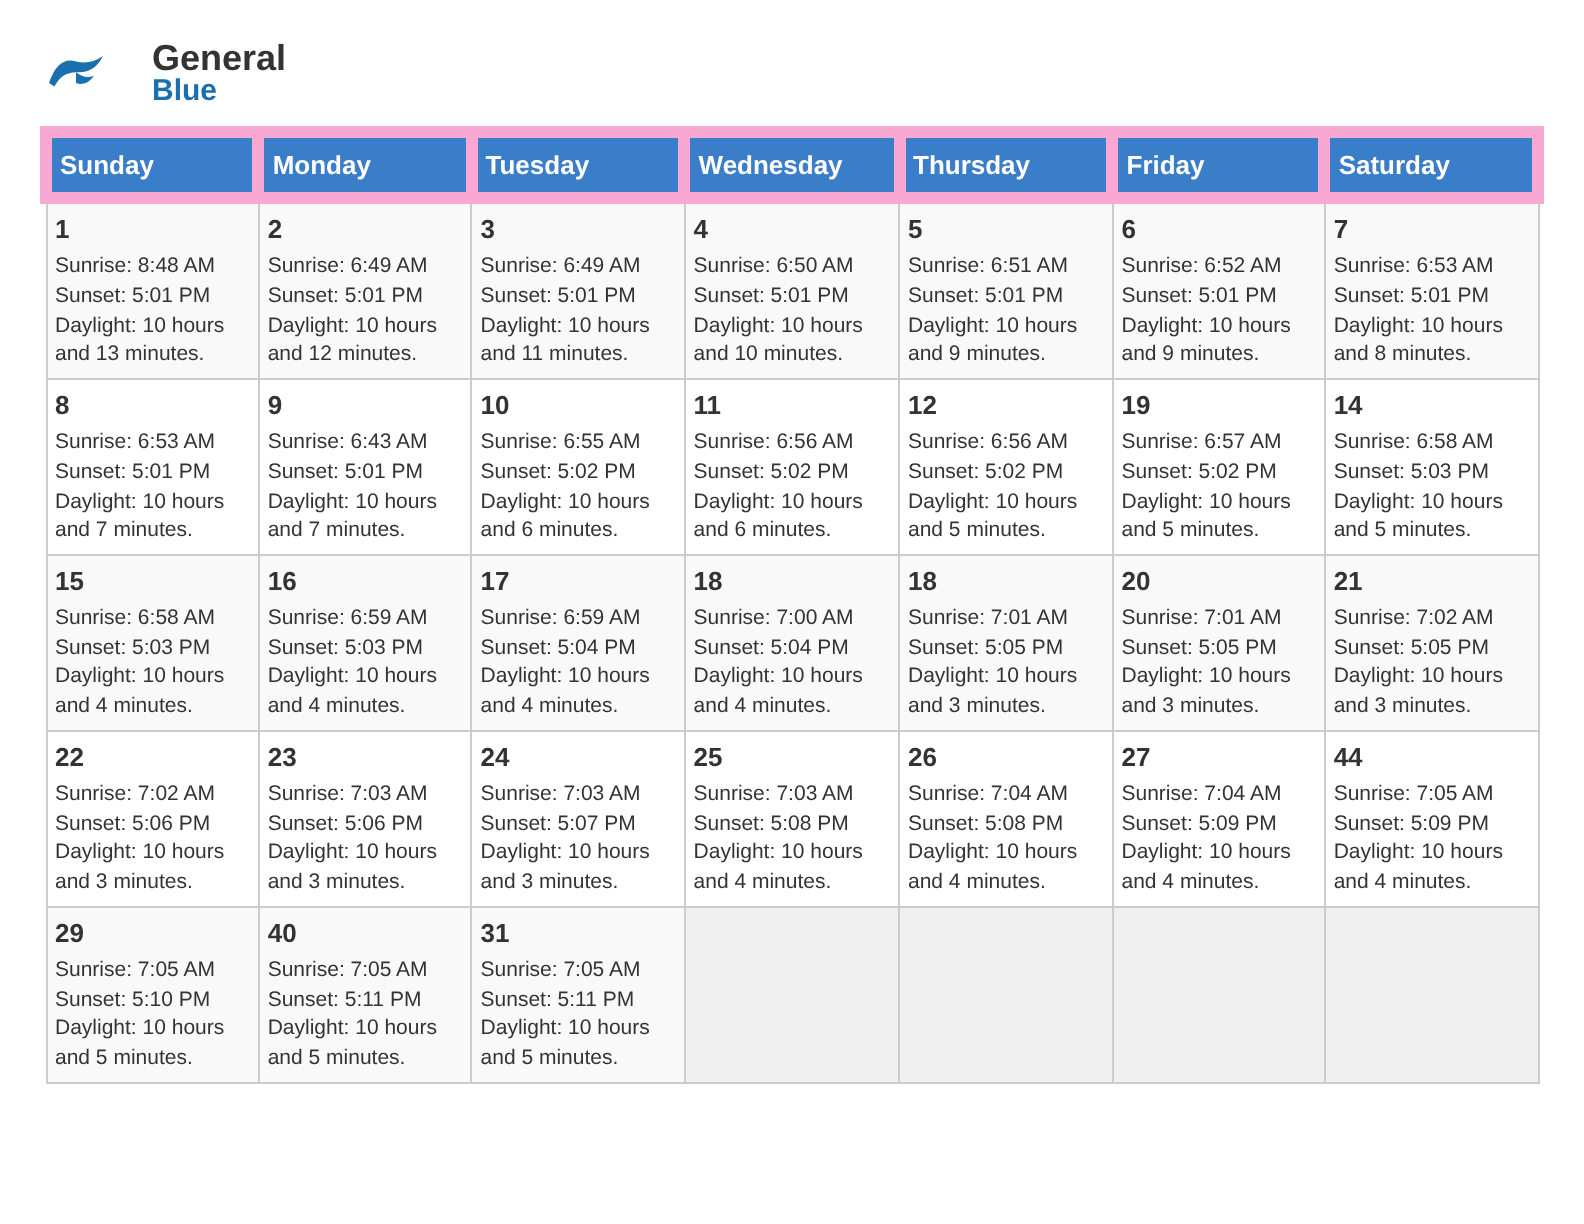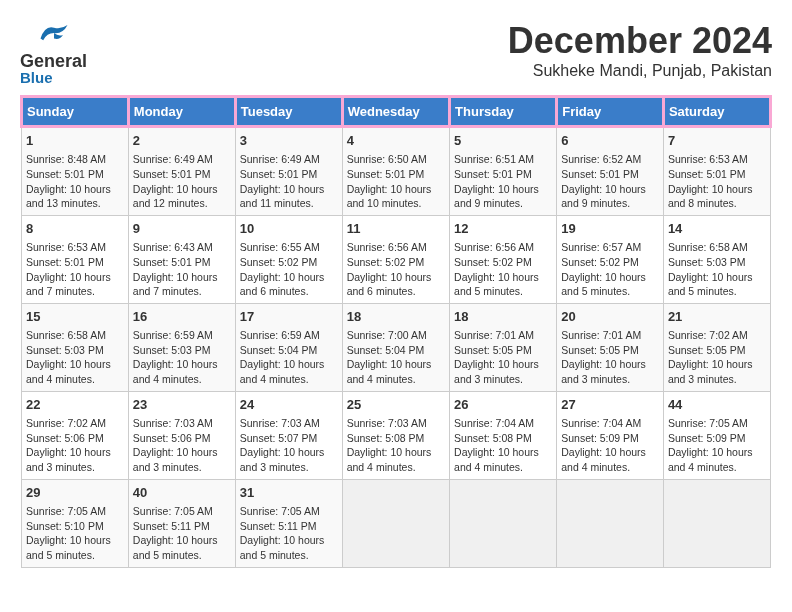--- a/index.html
+++ b/index.html
@@ -33,21 +33,21 @@
       border-collapse: collapse;
       font-size: 11px;
     }
     .calendar thead tr th {
       background-color: #3a7dc9;
       color: white;
       padding: 6px 4px;
       text-align: left;
       font-size: 13px;
       font-weight: bold;
-      border: 3px solid #f9a8d4;
+      border: 6px solid #f9a8d4;
     }
     .calendar tbody tr td {
       vertical-align: top;
       padding: 4px 4px;
       border: 1px solid #ccc;
       background: #fff;
       width: 108px;
       min-height: 80px;
       font-size: 10.5px;
       color: #333;
@@ -64,22 +64,21 @@
       font-weight: bold;
       display: block;
       margin-bottom: 2px;
     }
     .empty-cell {
       background: #f0f0f0 !important;
     }
     .logo-wrapper {
       display: flex;
       align-items: center;
-      gap: 4px;
-      flex-direction: column;
+      gap: 20px;
     }
     .logo-bird {
       width: 36px;
       height: 28px;
     }
     .logo-name {
       display: flex;
       flex-direction: column;
       line-height: 1;
     }
@@ -100,24 +99,20 @@
 <div class="header-area">
   <div class="logo-wrapper">
     <svg class="logo-bird" viewBox="0 0 40 30" xmlns="http://www.w3.org/2000/svg">
       <path d="M5 20 Q10 5 20 8 Q28 10 35 5 Q30 15 20 14 Q12 14 8 22 Z" fill="#1a6faf"></path>
       <path d="M20 14 Q25 18 30 16 Q26 22 20 20 Z" fill="#1a6faf"></path>
     </svg>
     <div class="logo-name">
       <span class="logo-general">General</span>
       <span class="logo-blue">Blue</span>
     </div>
-  </div>
-  <div class="title-area">
-    <div class="month-title">December 2024</div>
-    <div class="location">Sukheke Mandi, Punjab, Pakistan</div>
   </div>
 </div>
 
 <table class="calendar">
   <thead>
     <tr>
       <th>Sunday</th>
       <th>Monday</th>
       <th>Tuesday</th>
       <th>Wednesday</th>

